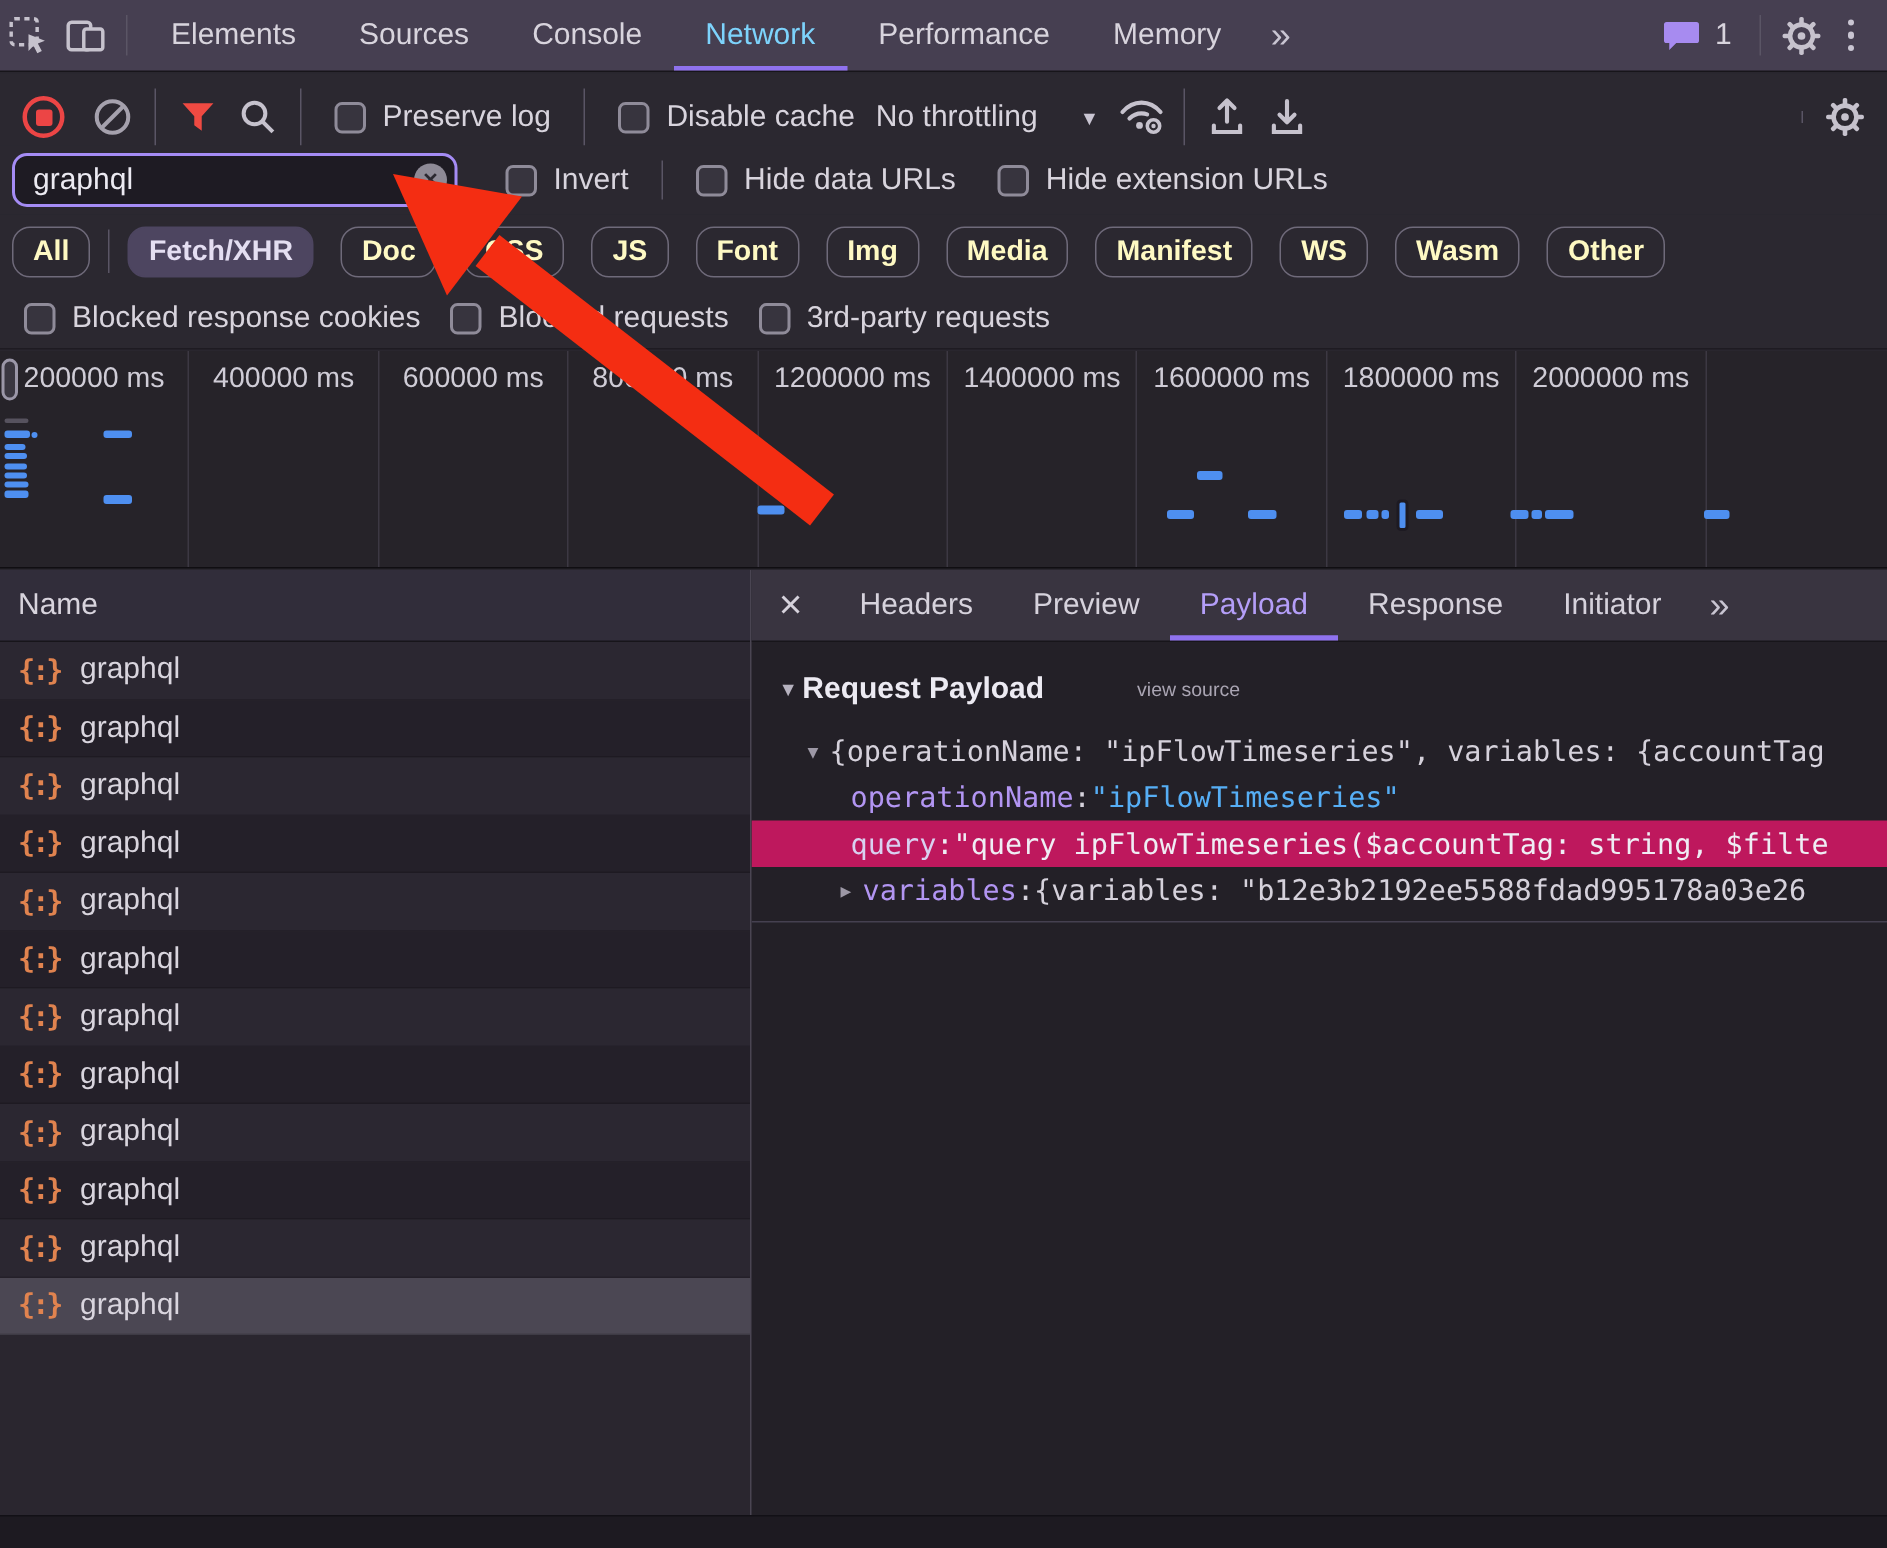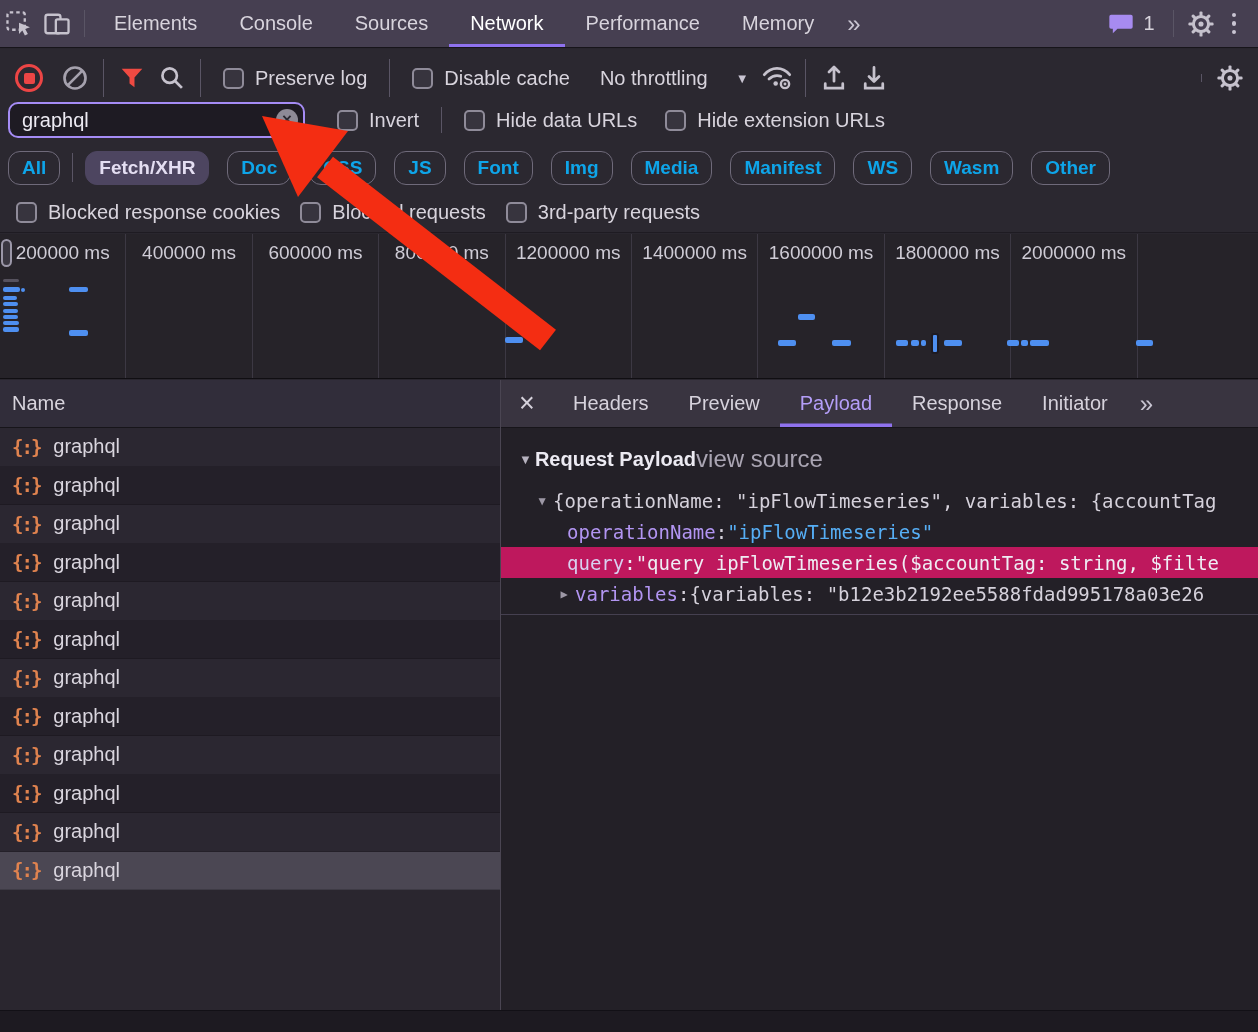--- a/index.html
+++ b/index.html
@@ -10,58 +10,58 @@
     font-family:"Liberation Sans", sans-serif;
     -webkit-font-smoothing:antialiased;
   }
   .vdiv { width:1px; align-self:stretch; background:#5a5565; margin:10px 8px; flex:none; }
 
   
   .tabbar { position:absolute; top:0; left:0; right:0; height:48px; background:#463f51;
     border-bottom:1px solid #17151a; display:flex; align-items:stretch; }
   .iconbtn { width:38px; display:flex; align-items:center; justify-content:center; flex:none; }
   .tab { display:flex; align-items:center; padding:0 21px; font-size:20px; color:#d8d4dd; }
-  .tab.selected { color:#ffffff; box-shadow:inset 0 -3px 0 #8f72ee; }
+  .tab.selected { color:#7dd3fc; box-shadow:inset 0 -3px 0 #8f72ee; }
   .more-glyph { display:flex; align-items:center; padding:0 12px; font-size:24px; color:#c9c5d2; }
   .tabbar-right { margin-left:auto; display:flex; align-items:center; padding-right:10px; }
   .chat { display:flex; align-items:center; gap:8px; margin:0 10px; }
   .chat-count { font-size:20px; color:#d8d4dd; }
   .dots { display:flex; flex-direction:column; gap:4px; padding:0 12px; }
   .dots i { width:4.5px; height:4.5px; border-radius:50%; background:#c9c5d2; }
 
   
   .toolbar { position:absolute; top:49px; left:0; right:0; height:59px; background:#2b2830;
     border-bottom:1px solid #1e1b22; display:flex; align-items:center; }
   .record-btn { width:28px; height:28px; border:3px solid #ec4545; border-radius:50%;
     margin:0 12px 0 15px; display:flex; align-items:center; justify-content:center; flex:none; }
   .record-btn b { width:11px; height:11px; background:#ec4545; border-radius:2px; }
   .tool-ic { width:40px; display:flex; align-items:center; justify-content:center; flex:none; }
   .cb { width:21px; height:21px; border:2px solid #8f8b99; border-radius:5px; background:#37343e; flex:none; }
   .cb-group { display:flex; align-items:center; gap:11px; margin:0 14px; }
   .cb-label { font-size:20px; color:#d8d4dd; white-space:nowrap; }
-  .throttle { display:flex; align-items:center; margin-left:16px; font-size:20px; }
+  .throttle { display:flex; align-items:center; font-size:20px; }
   .throttle .caret { font-size:13px; margin-left:28px; color:#c9c5d2; }
   .toolbar-right { margin-left:auto; display:flex; align-items:center; padding-right:8px; }
 
   
   .filter-row { position:absolute; top:97px; left:0; right:0; height:46px; background:#2b2830;
     display:flex; align-items:center; }
   .filter-wrap { position:relative; width:297px; height:36px; margin-left:8px; flex:none; }
   .filter-input { width:100%; height:100%; background:#1e1b23; border:2px solid #a58cf5;
     border-radius:10px; color:#eceaf2; font-size:20px; padding:0 36px 0 12px; outline:none;
     font-family:"Liberation Sans", sans-serif; }
   .clear-x { position:absolute; right:7px; top:7px; width:22px; height:22px; border-radius:50%;
     background:#8e8a96; color:#2b2830; font-size:17px; line-height:21px; text-align:center; font-weight:bold; }
   .filter-row .cb-group.first { margin-left:32px; }
 
   
   .chips-row { position:absolute; top:143px; left:0; right:0; height:49px; background:#2b2830;
     display:flex; align-items:center; padding-left:8px; gap:10px; }
   .chip { height:34px; padding:0 13px; display:flex; align-items:center; border:1.5px solid #6f6a7a;
-    border-radius:12px; font-size:19px; font-weight:600; color:#0ea5e9; background:none;
+    border-radius:12px; font-size:19px; font-weight:600; color:#fef9c3; background:none;
     font-family:"Liberation Sans", sans-serif; flex:none; }
   .chip.selected { background:#4d4560; border-color:#4d4560; color:#e4def2; }
   .chips-row .vdiv { margin:10px 2px; }
 
   
   .blocked-row { position:absolute; top:192px; left:0; right:0; height:41px; background:#2b2830;
     display:flex; align-items:center; padding-left:16px; border-bottom:1px solid #1e1b22; }
   .blocked-row .cb-group { margin:0 20px 0 0; }
 
   
@@ -93,21 +93,21 @@
     border-left:1px solid #4a4552; overflow:hidden; }
   .dtabs { height:48px; background:#393440; border-bottom:1px solid #17151a; display:flex; align-items:stretch; }
   .close-x { width:52px; display:flex; align-items:center; justify-content:center; font-size:27px;
     color:#d6d2dc; flex:none; }
   .dtab { display:flex; align-items:center; padding:0 20px; font-size:20px; color:#d6d2dc; }
   .dtab.selected { color:#b49ef8; box-shadow:inset 0 -3.5px 0 #8f72ee; }
   .payload { padding-top:13px; }
   .payload-head { display:flex; align-items:center; height:36px; padding-left:18px; }
   .tri { color:#b6b2bf; font-size:13px; flex:none; }
   .payload-head .title { font-size:20px; font-weight:bold; color:#eceaf2; margin-left:3px; }
-  .payload-head .viewsrc { font-size:24px; color:#aaa5b3;text-align:center; }
+  .payload-head .viewsrc { margin-left:62px; font-size:13px; color:#aaa5b3;text-align:center; }
   .tree-line { height:31px; display:flex; align-items:center; white-space:nowrap; overflow:hidden;
     font-family:"DejaVu Sans Mono", monospace; font-size:19px; color:#d5d1db; }
   .tree-line .tri { width:22px; text-align:center; font-size:12px; color:#9d98a6; }
   .tl-1 { padding-left:30px; margin-top:8px; }
   .tl-2 { padding-left:66px; }
   .tl-3 { padding-left:66px; background:#be185d; color:#efedf4; }
   .tl-4 { padding-left:52px; }
   .key { color:#b295f2; }
   .str { color:#56aef5; }
   .key-light { color:#d9d0f0; }
@@ -140,24 +140,24 @@
         <rect x="12" y="9" width="11" height="12" rx="1.5" fill="#463f51" stroke="#c6c2cd" stroke-width="2"></rect>
       </svg>
     </div>
     <div class="vdiv"></div>
     <div id="main-tabs" style="display:flex; align-items:stretch;">
 
     <div class="tab">
           <span>Elements</span>
         </div>
         <div class="tab">
+          <span>Sources</span>
+        </div>
+        <div class="tab">
           <span>Console</span>
-        </div>
-        <div class="tab">
-          <span>Sources</span>
         </div>
         <div class="tab selected">
           <span>Network</span>
         </div>
         <div class="tab">
           <span>Performance</span>
         </div>
         <div class="tab">
           <span>Memory</span>
         </div>

